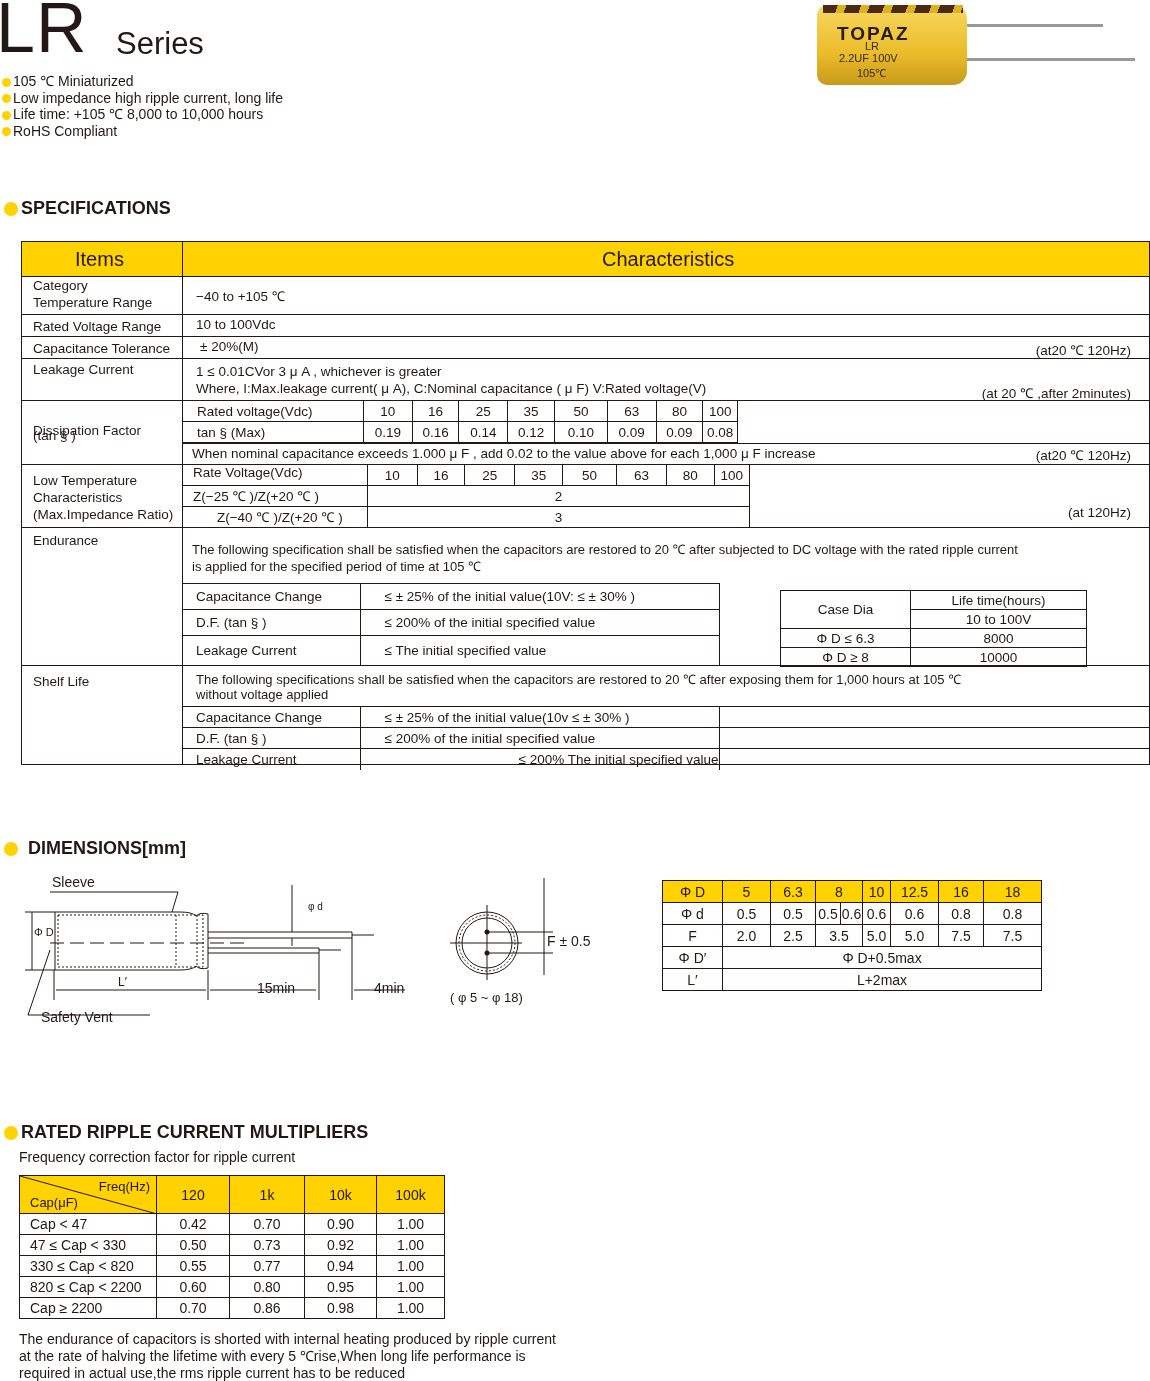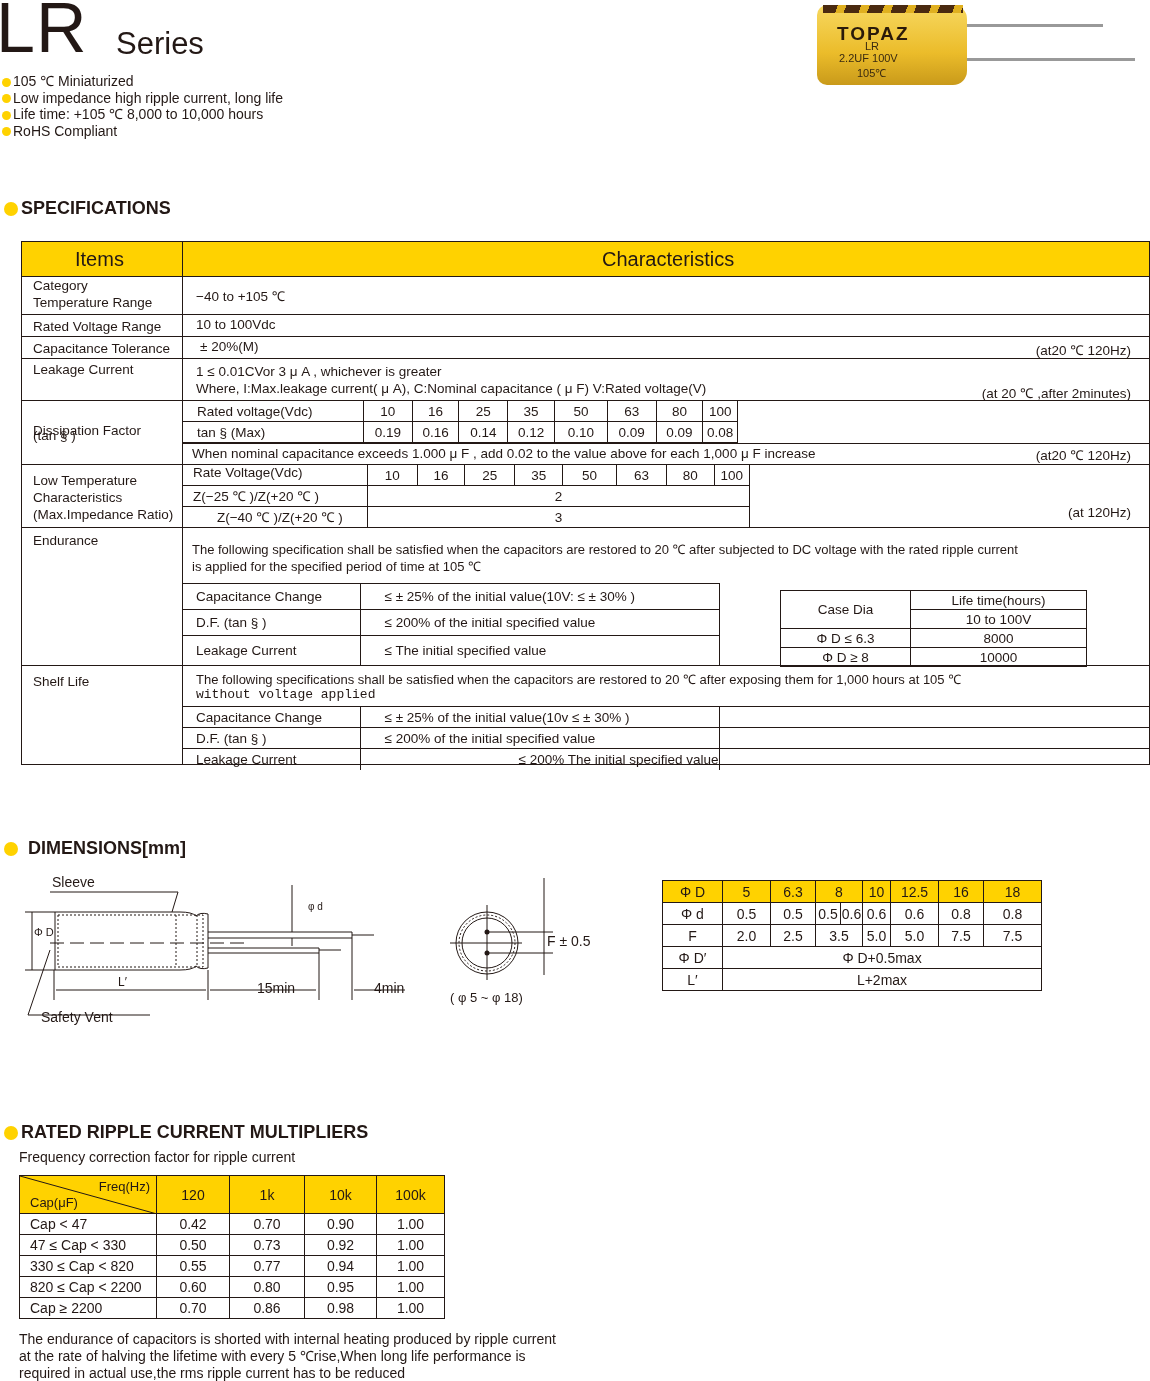--- a/index.html
+++ b/index.html
@@ -215,21 +215,21 @@
         <td style="height:19px;">Φ D ≥ 8</td>
         <td style="height:19px;">10000</td>
       </tr>
     </tbody>
       </table>
   </div>
 
   <div class="row" style="top:423px; height:100px;">
     <div class="cell-label" style="top:8px;">Shelf Life</div>
     <div class="txt" style="left:174px; top:4px; font-size:13px;">The following specifications shall be satisfied when the capacitors are restored to 20 ℃ after exposing them for 1,000 hours at 105 ℃</div>
-    <div class="txt" style="left:174px; top:21px; font-size:13px;font-family:Liberation Mono, monospace;">without voltage applied</div>
+    <div class="txt" style="left:174px; top:21px; font-size:13px;">without voltage applied</div>
     <table class="grid" style="position:absolute; left:160px; top:40px; width:969px; table-layout:fixed;">
       <colgroup>
           <col style="width:178px">
           <col style="width:359px">
           <col style="width:432px">
         </colgroup>
       <tbody>
           <tr>
         <td style="text-align:left; padding-left:14px; border-left:none;">Capacitance Change</td>
         <td style="text-align:left; padding-left:24px;">≤ ± 25% of the initial value(10v ≤ ± 30% )</td>

